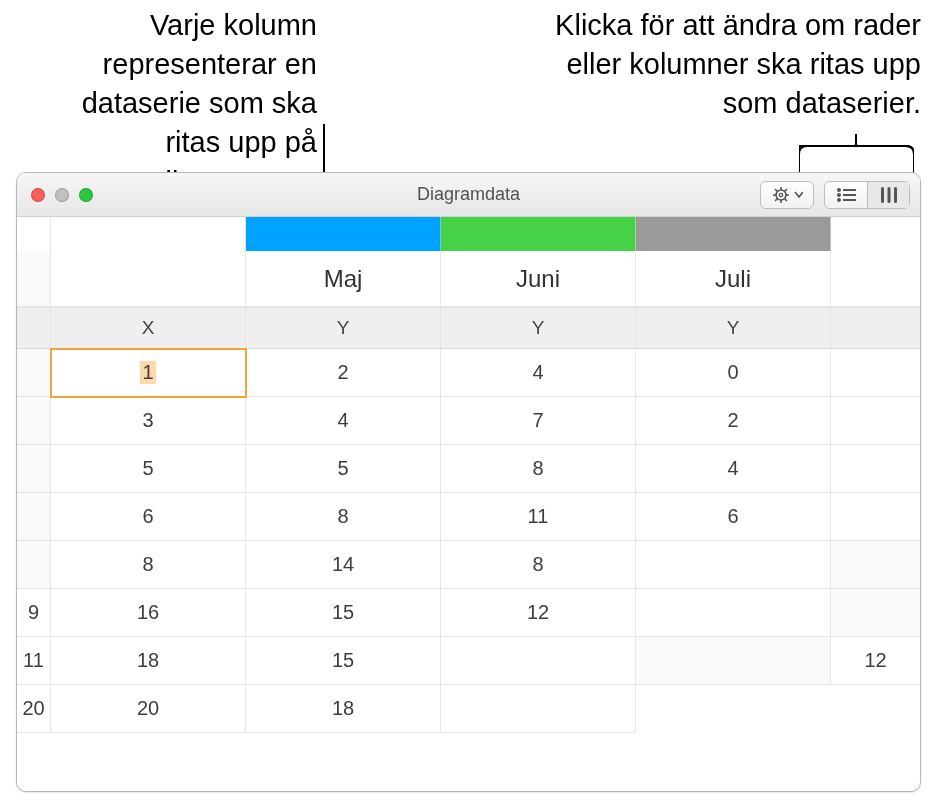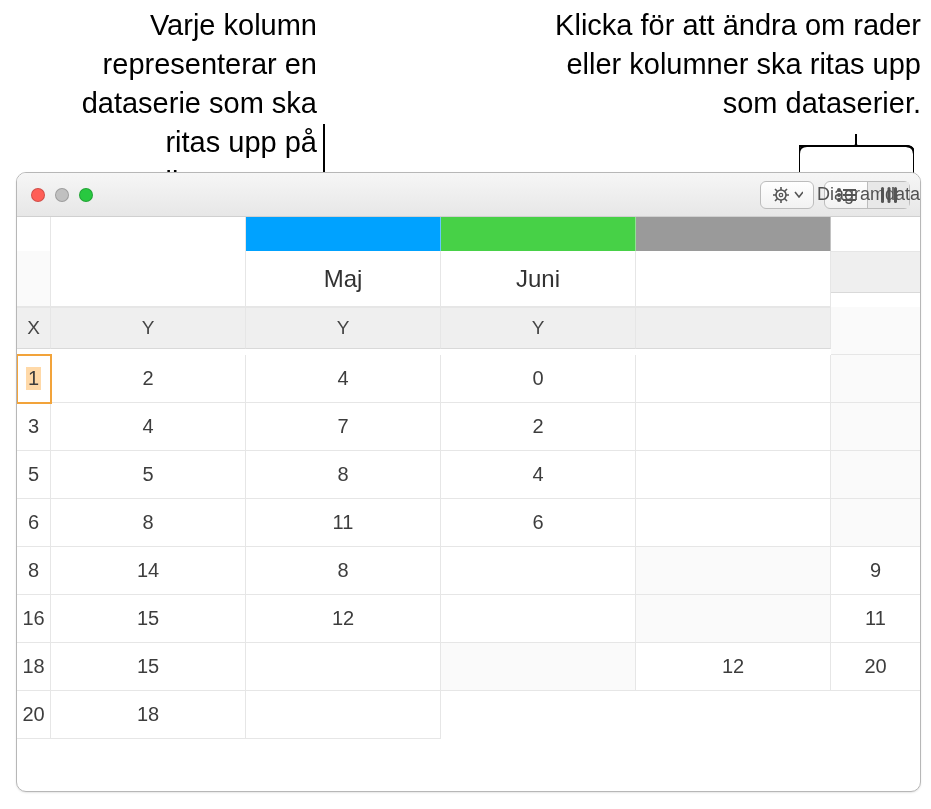--- a/index.html
+++ b/index.html
@@ -76,21 +76,21 @@
     width: 14px; height: 14px; border-radius: 50%;
     border: 1px solid rgba(0,0,0,0.18);
   }
   .dot-close { background: #ff5f57; }
   .dot-min   { background: #c0c0c0; }
   .dot-zoom  { background: #28c840; }
 
   .title {
     position: absolute;
     left: 0; right: 0;
-    text-align: right;
+    text-align: center;
     font-size: 18px;
     color: #525252;
     pointer-events: none;
   }
 
   .toolbar-right {
     margin-left: auto;
     display: flex;
     gap: 10px;
     margin-right: 10px;
@@ -241,20 +241,23 @@
         <div class="cell color-strip" style="background:#9a9a9a;height:34px"></div>
         <div class="cell color-strip strip-blank" style="height:34px"></div>
         <div class="cell month-head stub-col" style="height:56px;background:#fafafa"></div>
         <div class="cell month-head"></div>
         <div class="cell month-head">
           <span>Maj</span>
         </div>
         <div class="cell month-head">
           <span>Juni</span>
         </div>
+        <div class="cell month-head">
+          <span>Juli</span>
+        </div>
         <div class="cell month-head"></div>
         <div class="cell axis-head stub-col" style="background:#efefef"></div>
         <div class="cell axis-head">
           <span>X</span>
         </div>
         <div class="cell axis-head">
           <span>Y</span>
         </div>
         <div class="cell axis-head">
           <span>Y</span>

